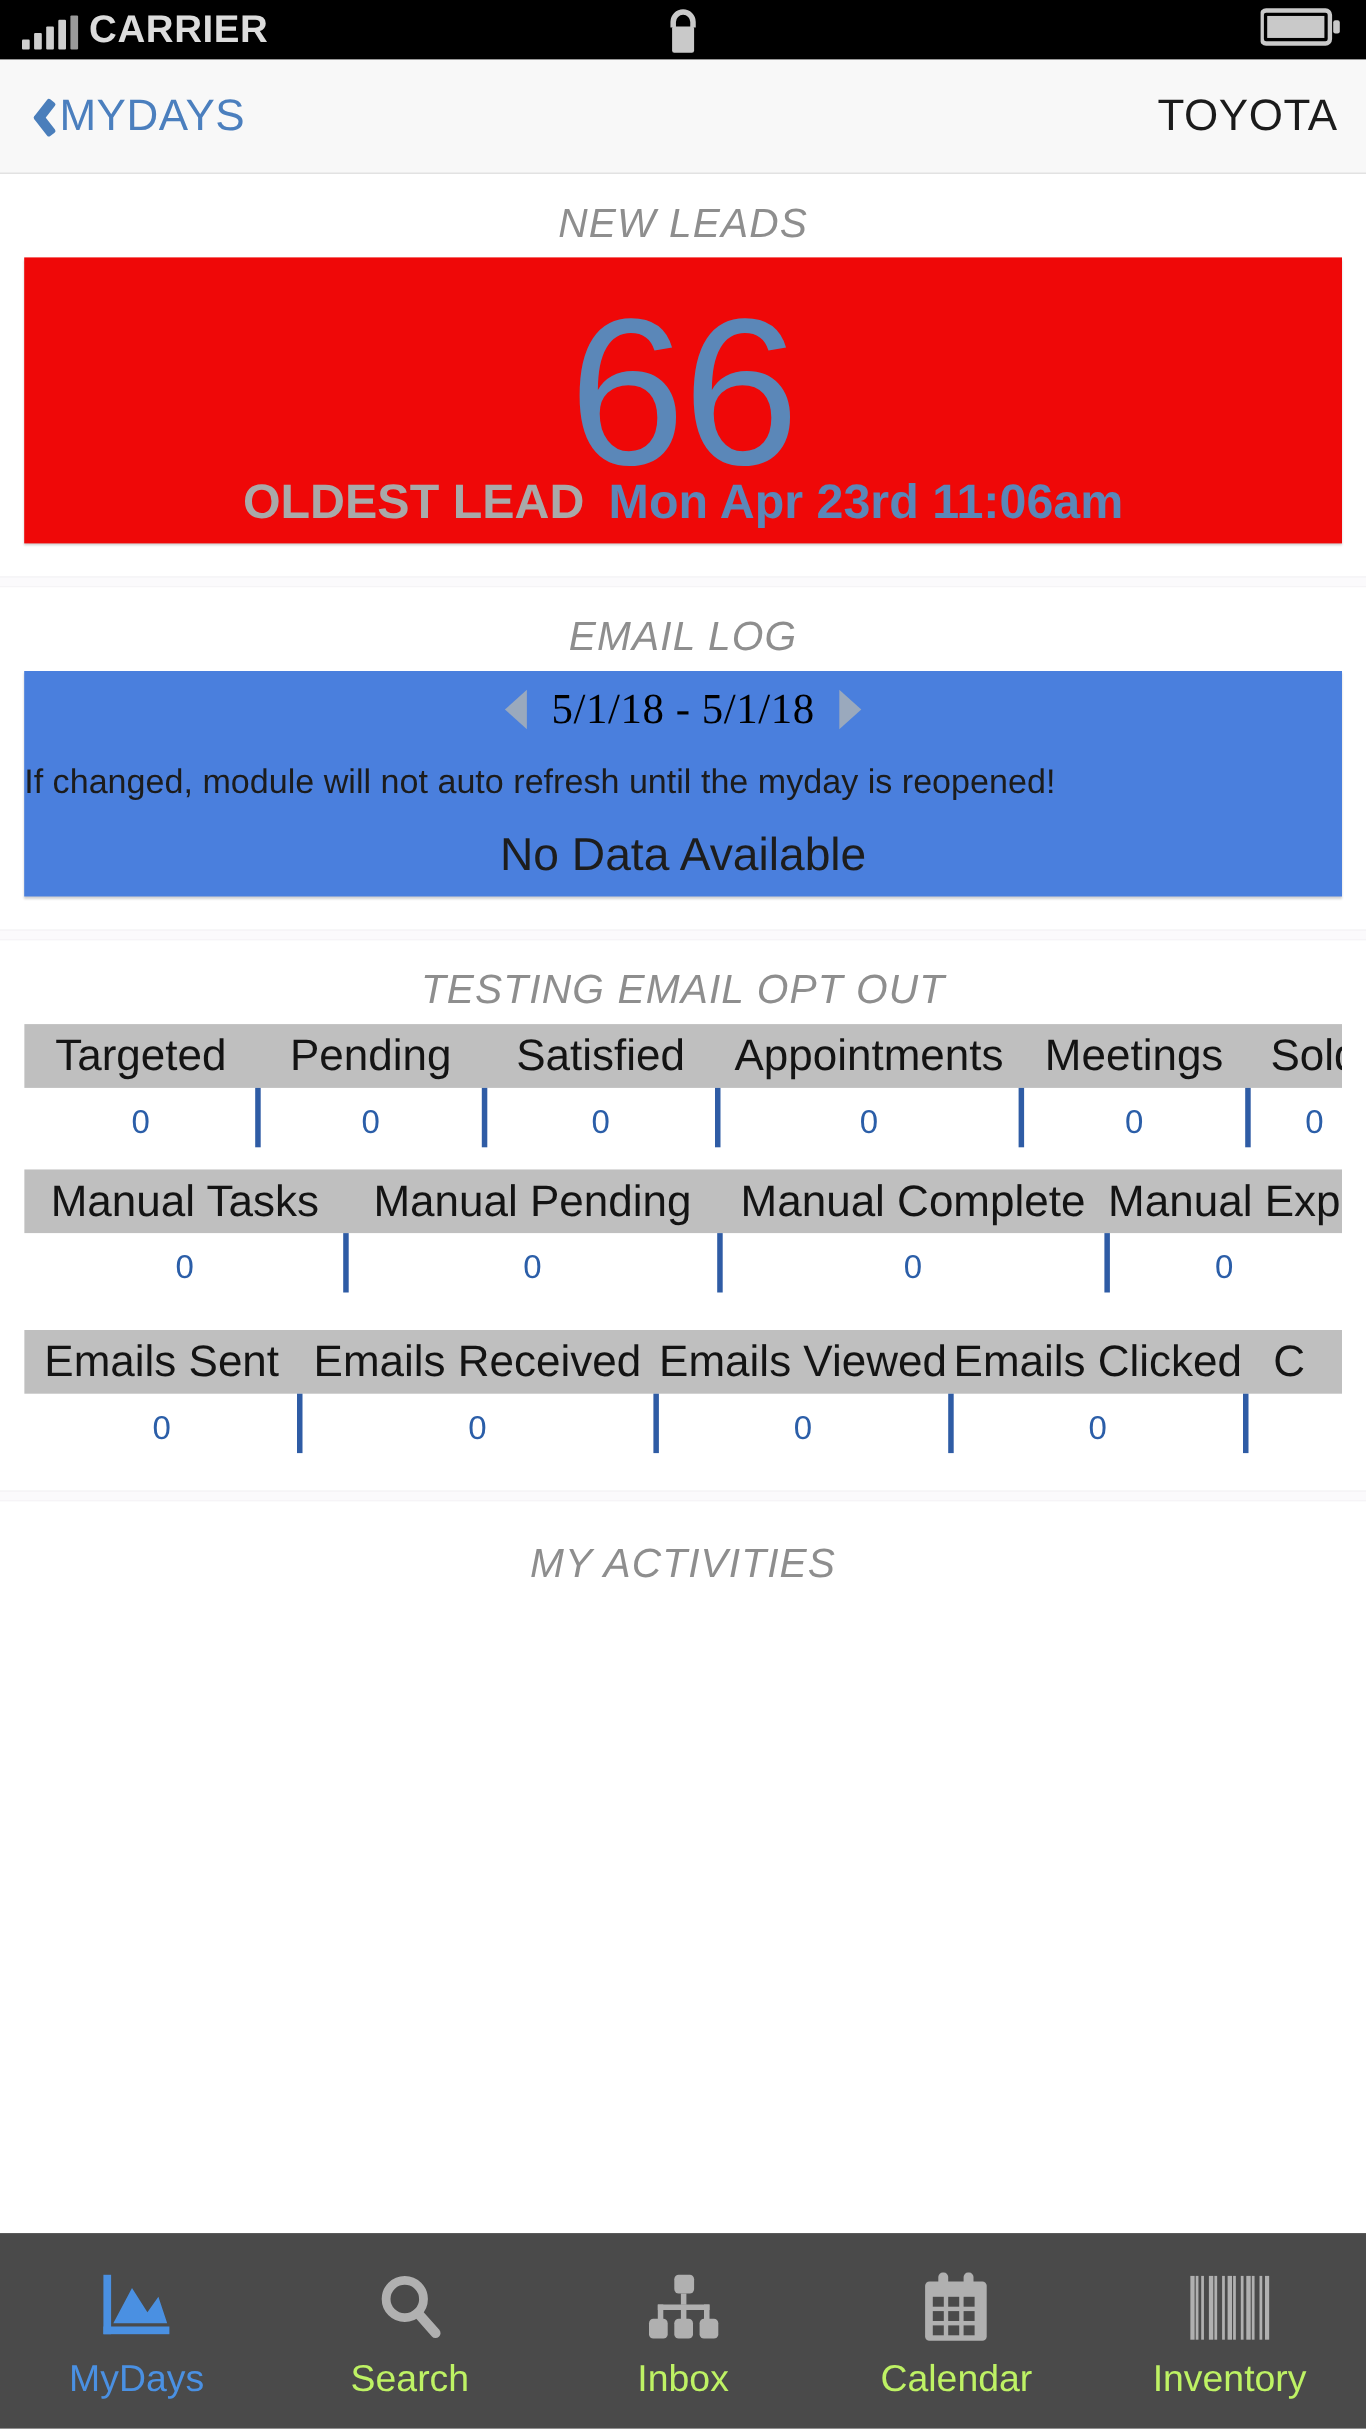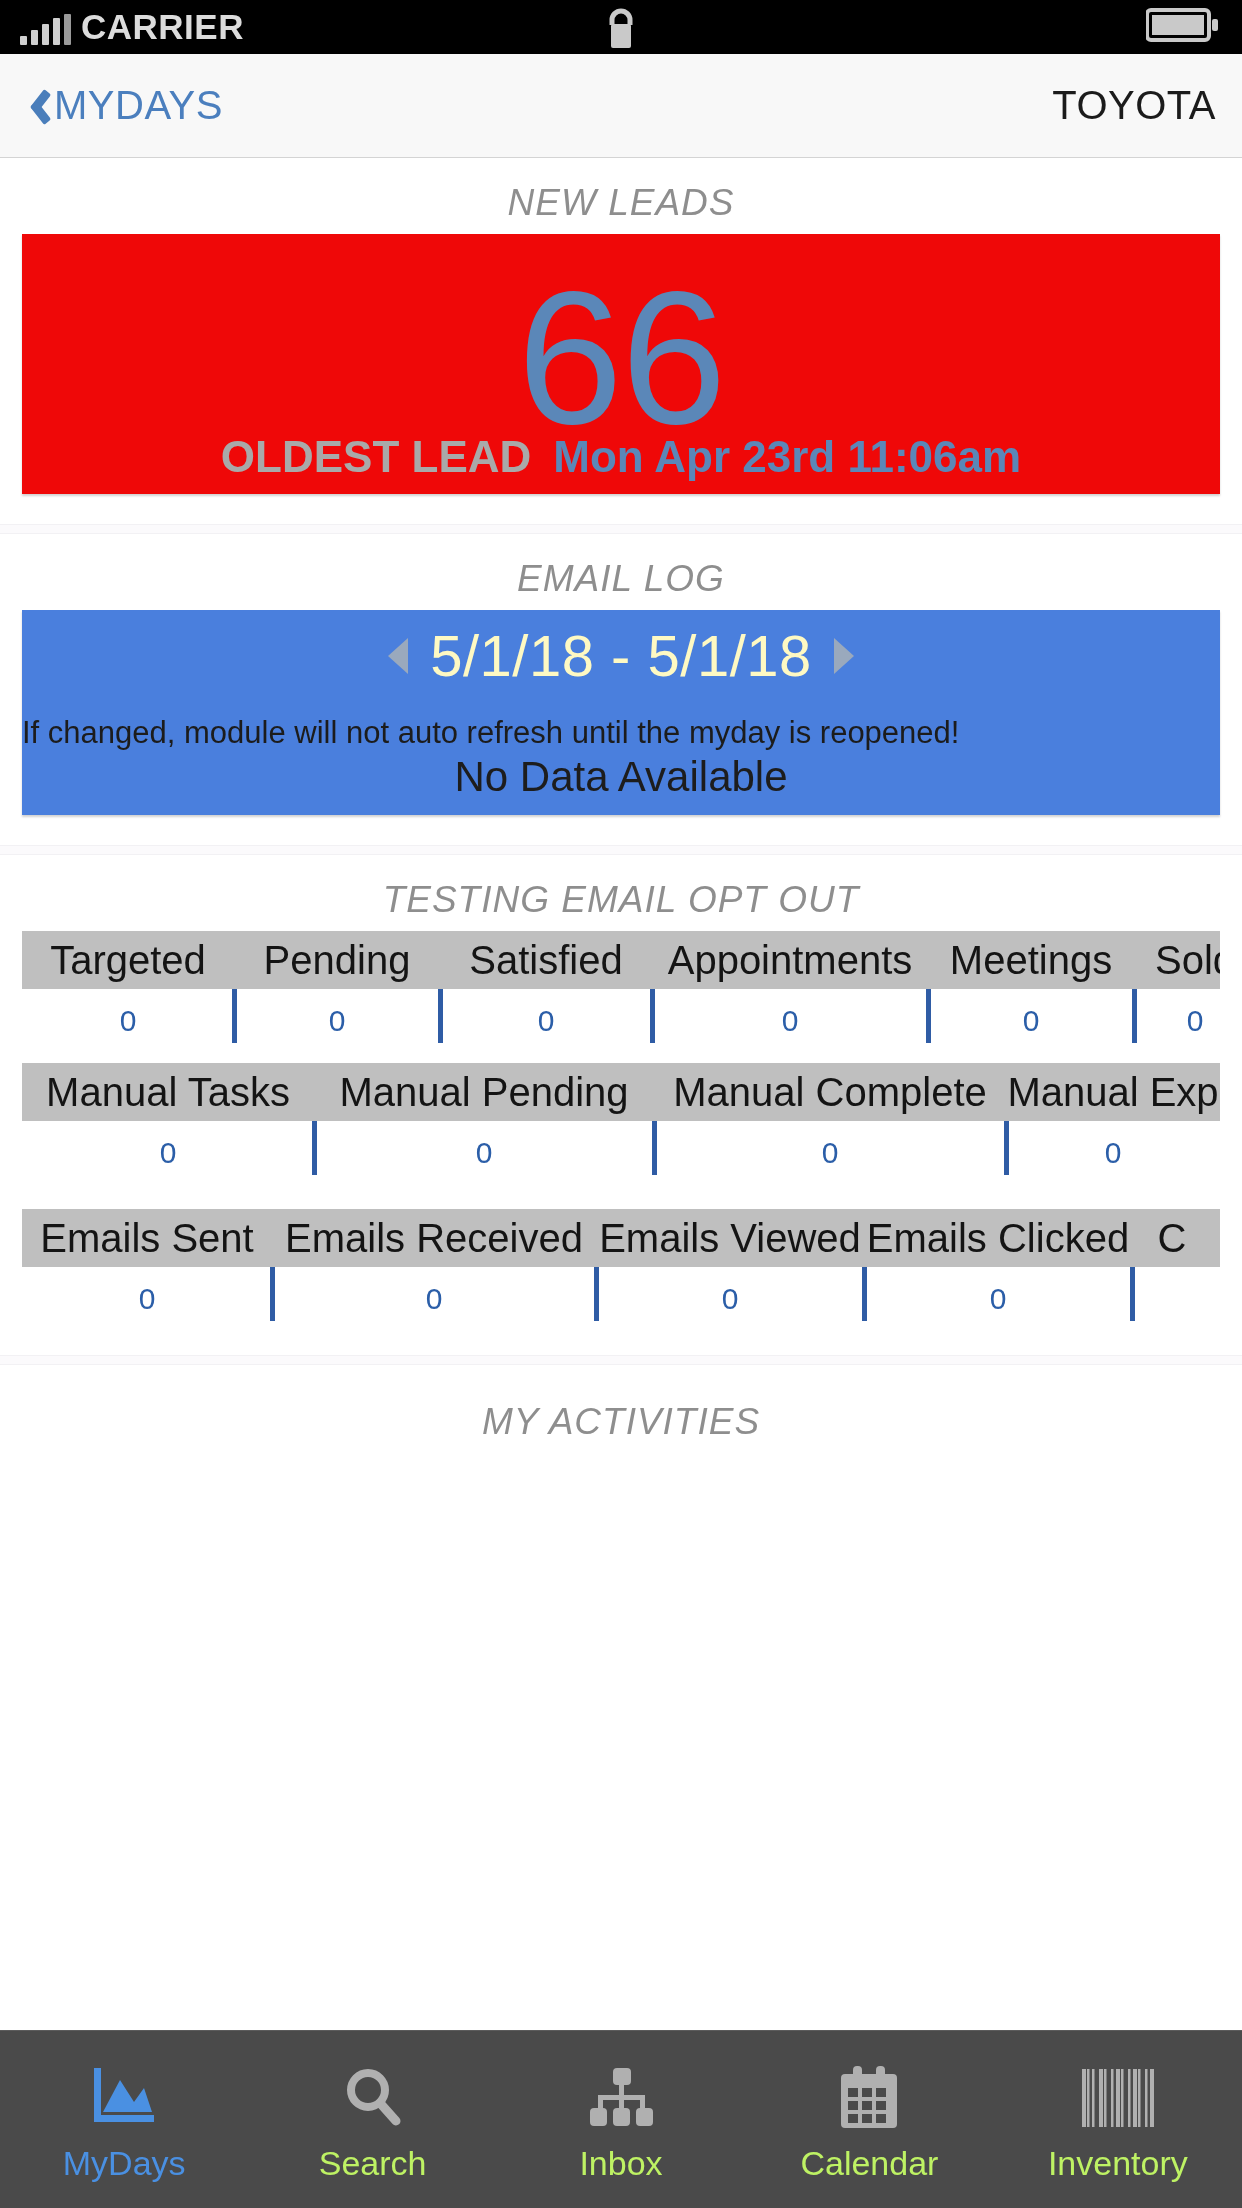--- a/index.html
+++ b/index.html
@@ -77,21 +77,21 @@
     margin:0 22px; background:#4a7fdd; color:#101010;
     height: 205px; position:relative; box-shadow: 0 2px 2px rgba(0,0,0,.18);
   }
   .floor-daterow {
     display:flex; align-items:center; justify-content:center; gap:22px;
     padding-top:12px;
   }
   .tri { width:0; height:0; cursor:pointer; }
   .tri.left  { border-top:18px solid transparent; border-bottom:18px solid transparent; border-right:20px solid #9aa9bd; }
   .tri.right { border-top:18px solid transparent; border-bottom:18px solid transparent; border-left:20px solid #9aa9bd; }
-  .floor-date { font-size:58px; color:#fef9c3; letter-spacing:0.5px;}
+  .floor-date { font-size:39px; color:#000000; letter-spacing:0.5px;font-family:Liberation Serif, serif;}
   .floor-note {
     font-size:31px; color:#1c1c1c; margin-top:26px;
   }
   .floor-nodata {
     position:absolute; bottom:14px; left:0; right:0; text-align:center;
     font-size:42px; color:#1d1d1d;
   }
 
   
   .mtable { margin: 0 22px 24px 22px; position:relative; overflow:hidden;}

